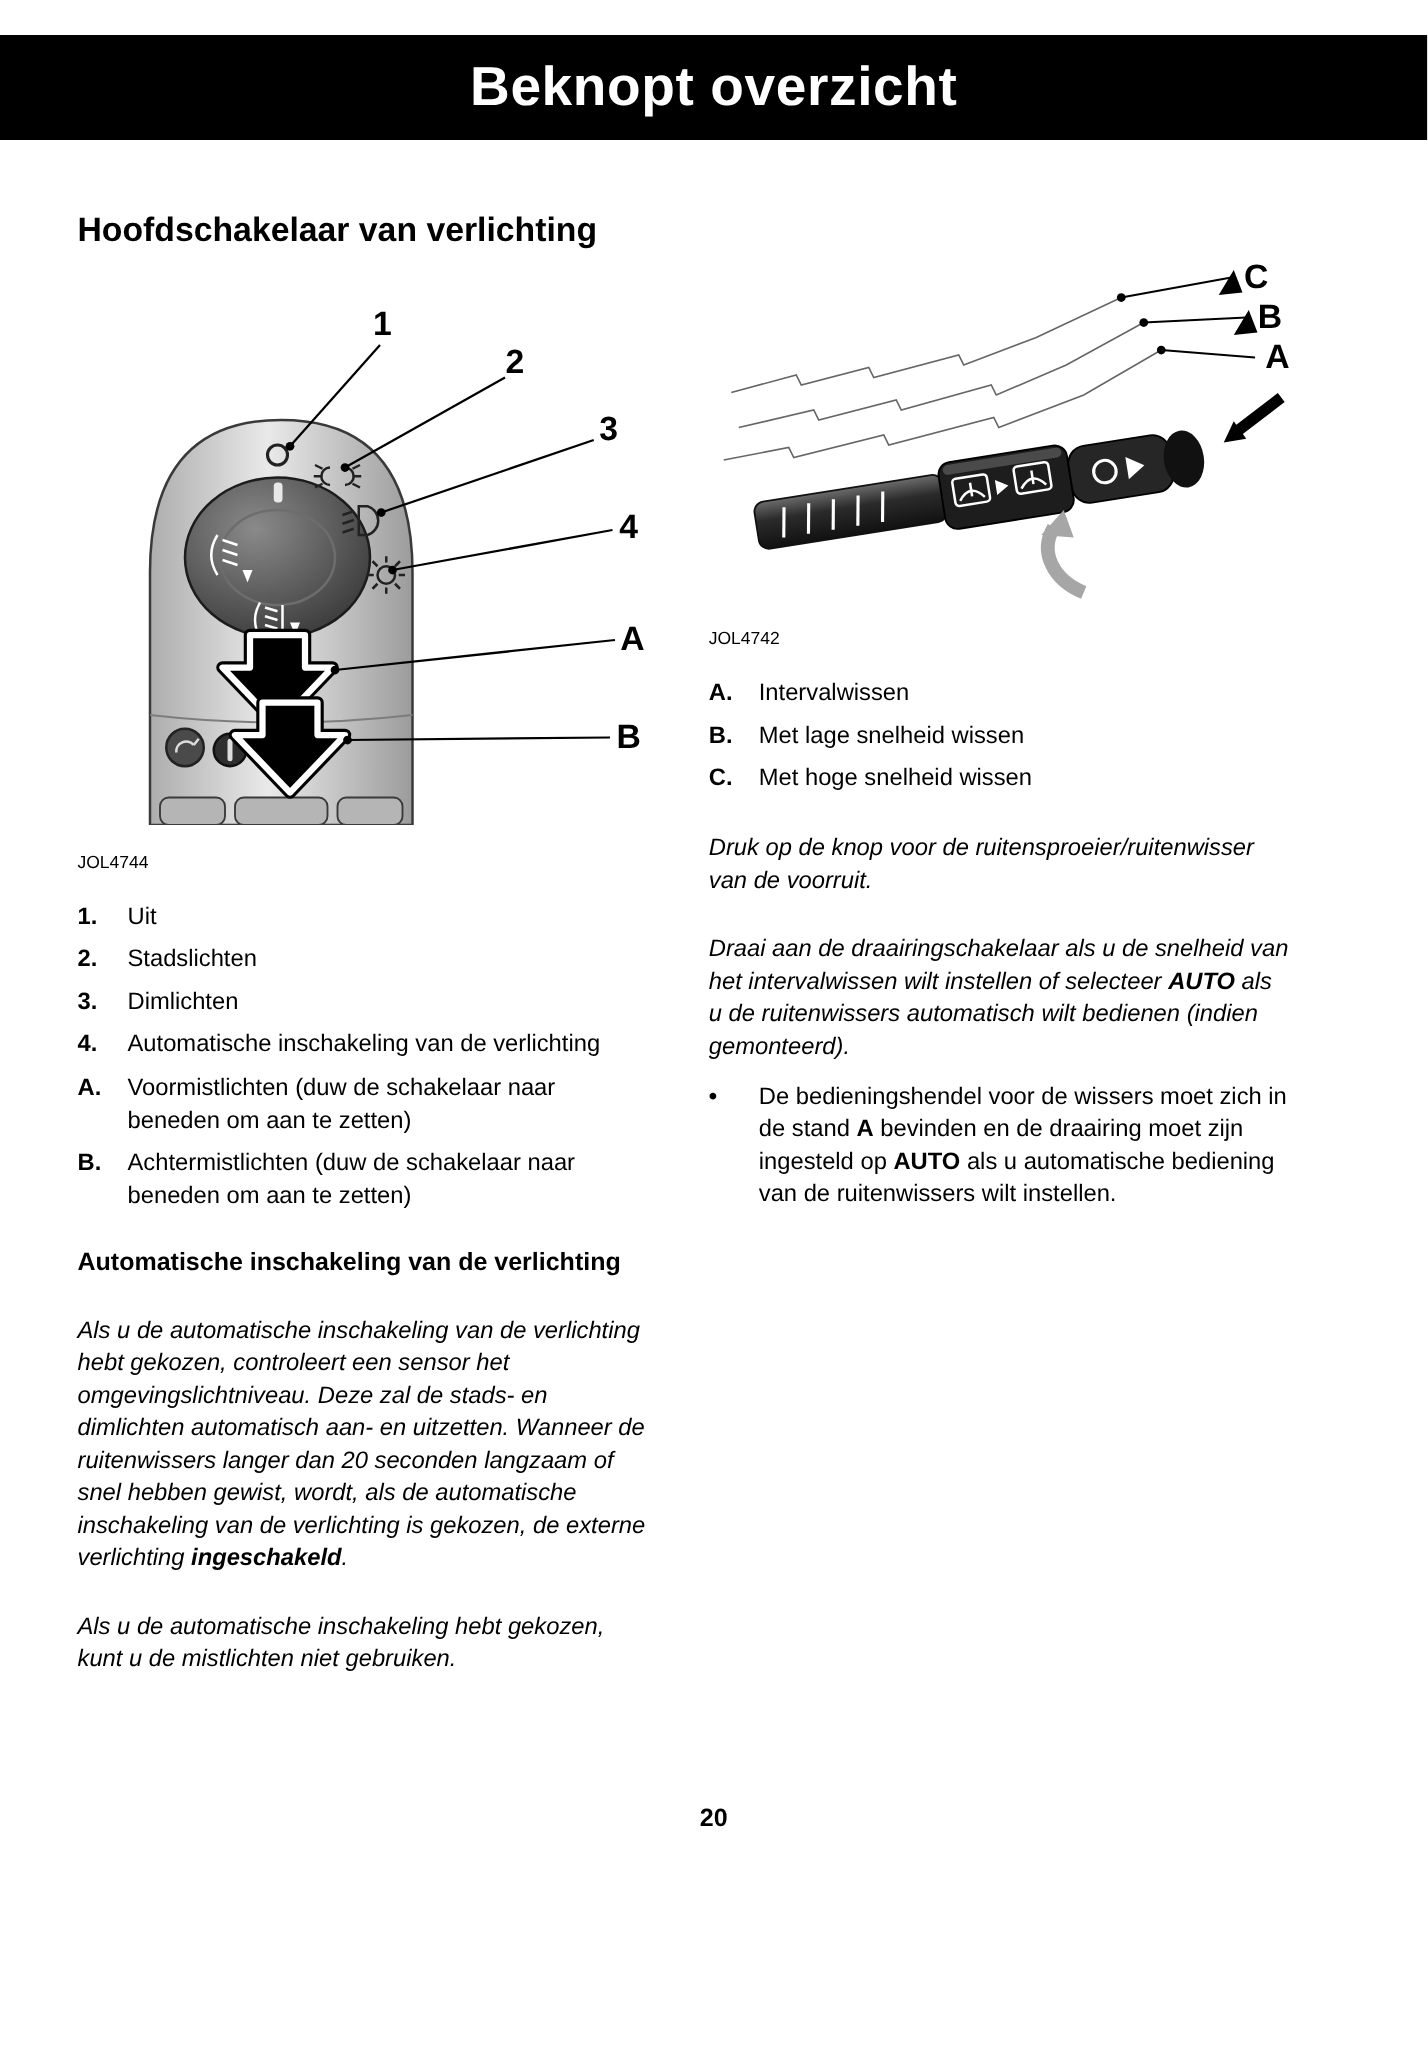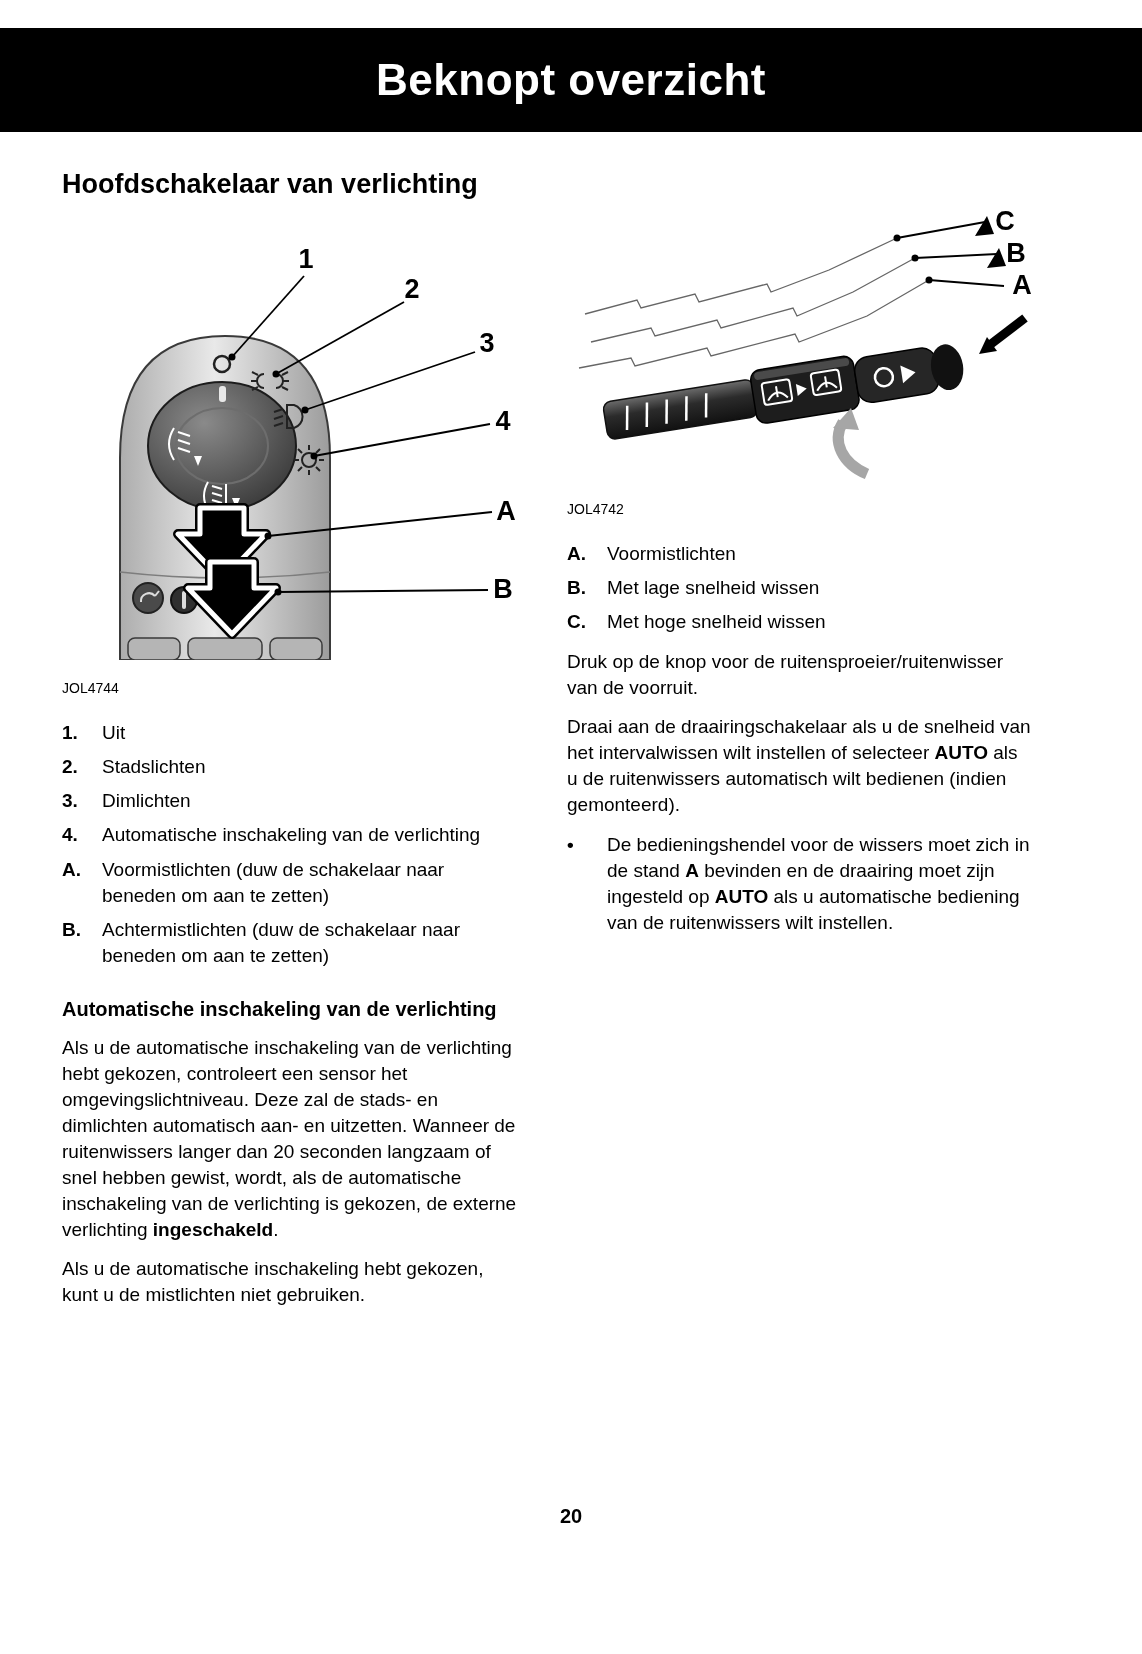--- a/index.html
+++ b/index.html
@@ -2,42 +2,42 @@
 <html><head>
 <meta charset="utf-8">
 <style>
   * { margin:0; padding:0; box-sizing:border-box; }
   html,body { background:#ffffff; }
   .page {
     position:relative; width:1142px; height:1654px; background:#fff;
     font-family:"Liberation Sans","DejaVu Sans",sans-serif; color:#000; overflow:hidden;
   }
   .header-band {
-    position:absolute; left:0; top:28px; width:1142px; height:104px; background:#000;
+    position:absolute; left:0; top:28px; width:1142px; height:84px; background:#000;
     display:flex; align-items:center; justify-content:center;
   }
   .header-band .title { color:#fff; font-size:44px; font-weight:700; letter-spacing:.5px; }
   .columns { position:absolute; top:168px; left:62px; display:flex; gap:45px; }
   .col-left  { width:460px; }
   .col-right { width:465px; }
   h2.section { font-size:27px; font-weight:700; line-height:1.25; }
   .col-right h2.section { font-size:23px; max-width:370px; line-height:1.25; }
   .figure { margin-top:38px; }
   .col-right .figure { margin-top:28px; }
   .fig-caption { font-size:14px; margin-top:16px; }
   .list { margin-top:24px; }
   .item { display:flex; margin-bottom:8px; font-size:19px; line-height:1.38; }
   .item .lbl { font-weight:700; width:40px; flex:0 0 40px; }
   .item .txt { max-width:385px; }
-  p.body { font-size:19px; line-height:1.37; margin-top:13px; }
+  p.body { font-size:19px; line-height:1.37; margin-top:29px;font-style:italic; }
   h3.sub { font-size:20px; font-weight:700; line-height:1.3; margin-top:26px; margin-bottom:2px; }
   h3.sub.italic { font-style:italic; }
   .bullet { display:flex; margin-top:14px; font-size:19px; line-height:1.37; }
   .bullet .mark { width:40px; flex:0 0 40px; font-weight:700; }
-  .page-num { position:absolute; top:1505px; left:0; width:1142px; text-align:center; font-size:20px; font-weight:700; }
+  .page-num { position:absolute; top:1444px; left:0; width:1142px; text-align:center; font-size:20px; font-weight:700; }
   svg text.callout { font-family:"Liberation Sans","DejaVu Sans",sans-serif; font-size:27px; font-weight:700; fill:#000; }
 </style>
 </head>
 <body>
 
 <div class="page">
 
   <div class="header-band">
     <div class="title">Beknopt overzicht</div>
   </div>
@@ -258,21 +258,21 @@
           <text class="callout" x="438" y="34" text-anchor="middle">C</text>
           <text class="callout" x="449" y="66" text-anchor="middle">B</text>
           <text class="callout" x="455" y="98" text-anchor="middle">A</text>
         </svg>
         <div class="fig-caption">JOL4742</div>
       </div>
 
       <div class="list">
         <div class="item">
           <span class="lbl">A.</span>
-          <span class="txt">Voormistlichten</span>
+          <span class="txt">Intervalwissen</span>
         </div>
         <div class="item">
           <span class="lbl">B.</span>
           <span class="txt">Met lage snelheid wissen</span>
         </div>
         <div class="item">
           <span class="lbl">C.</span>
           <span class="txt">Met hoge snelheid wissen</span>
         </div>
       </div>

